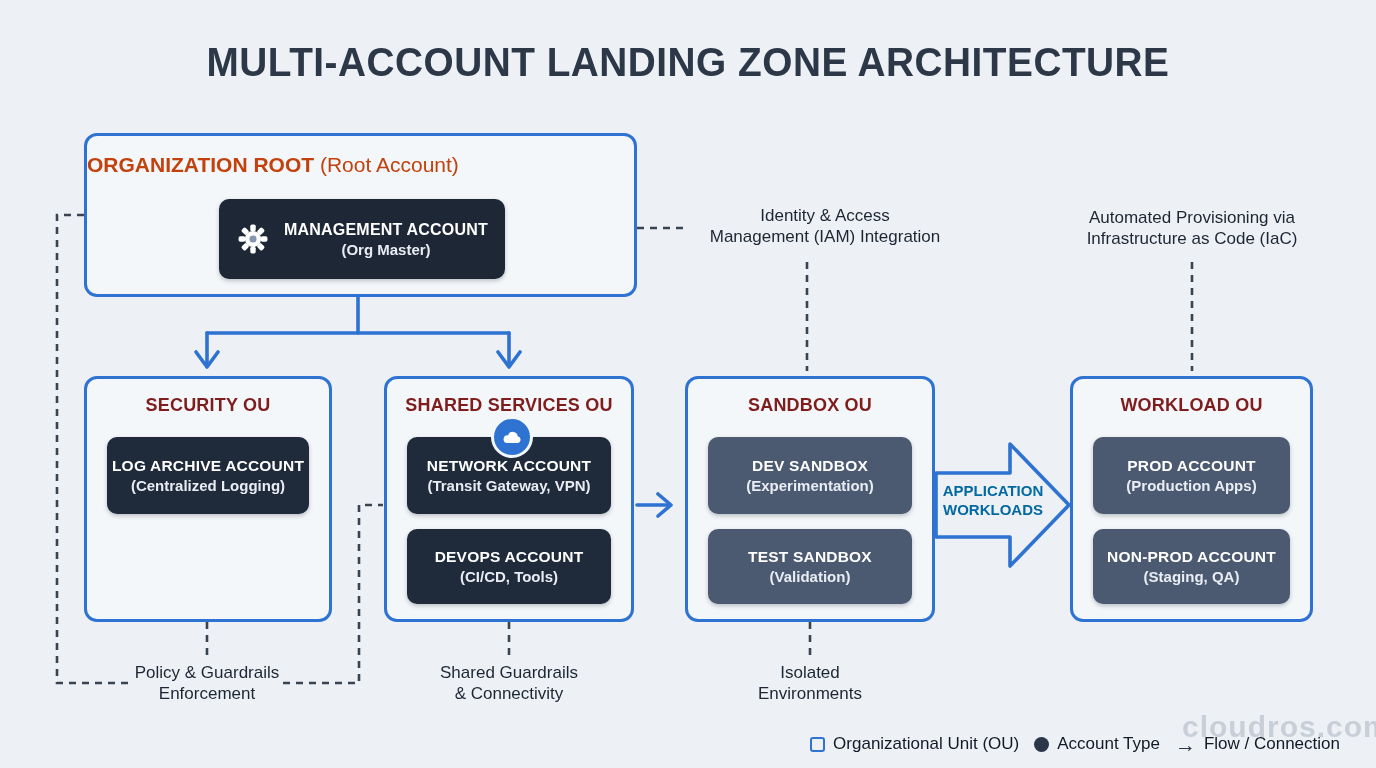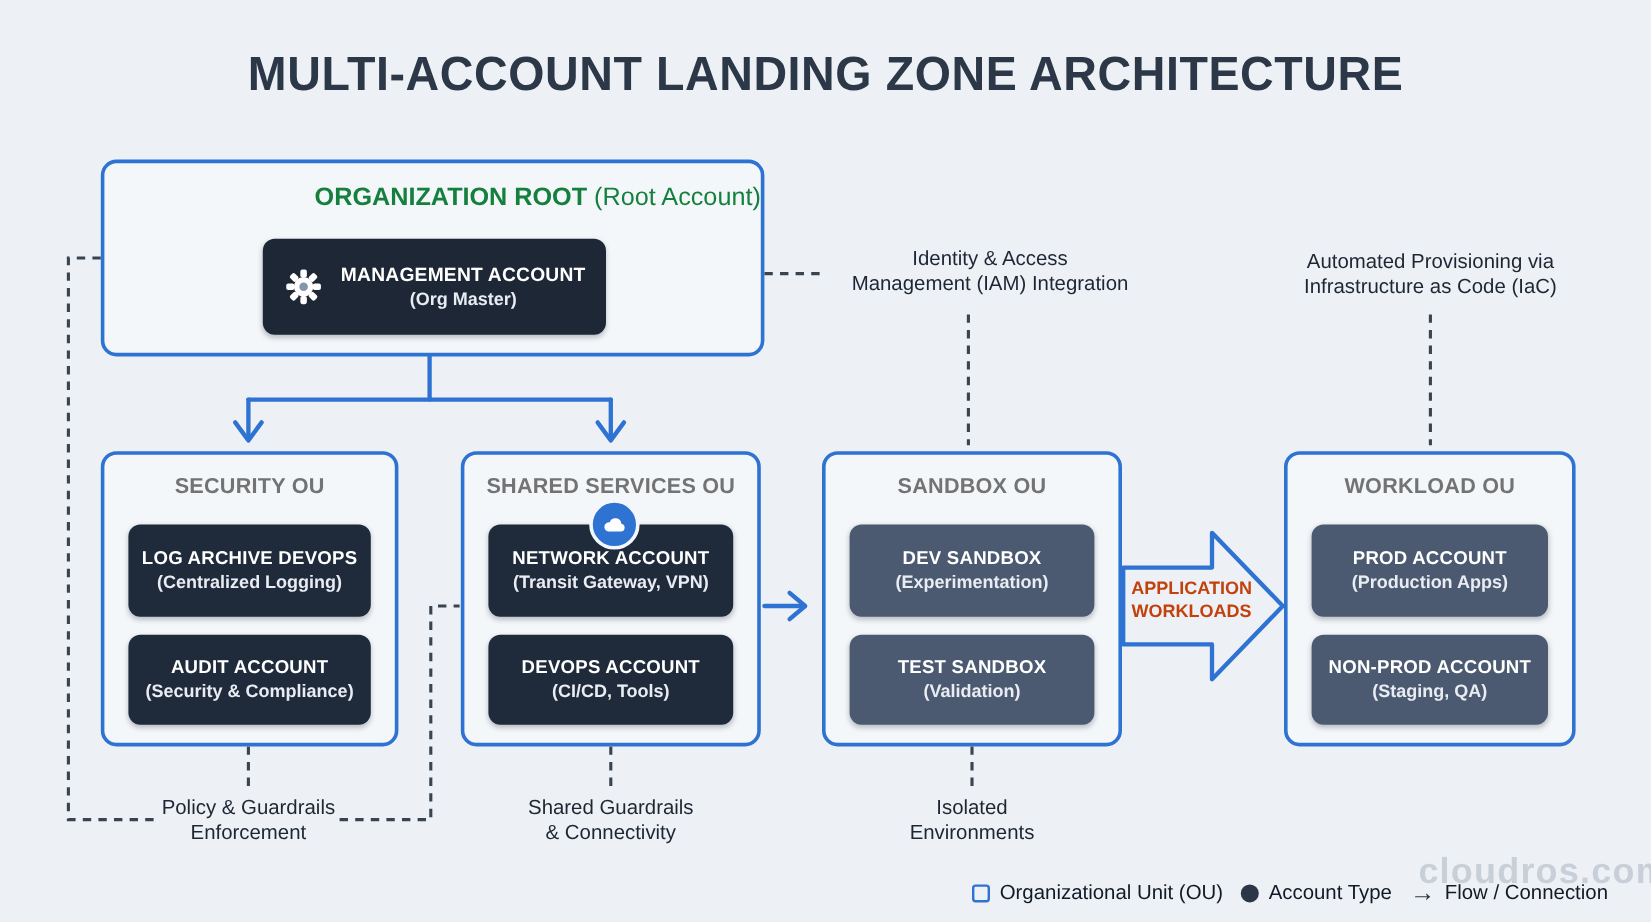--- a/index.html
+++ b/index.html
@@ -19,41 +19,41 @@
   svg.connectors .dash { stroke:var(--dash); stroke-width:2.6; fill:none; stroke-dasharray:7 6; }
   svg.connectors .blue { stroke:var(--accent); stroke-width:3.6; fill:none; stroke-linecap:round; stroke-linejoin:round; }
   svg.connectors .blue-outline { stroke:var(--accent); stroke-width:3.6; fill:none; stroke-linejoin:round; }
 
   .panel {
     position:absolute; background:var(--panel);
     border:3px solid var(--accent); border-radius:13px; z-index:2;
   }
   .org-root { left:84px; top:133px; width:553px; height:164px; }
   .org-root-title {
-    position:absolute; top:17px; width:100%; text-align:right;
-    font-size:21px; color:#15803d; white-space:pre;
+    position:absolute; top:17px; width:100%; text-align:left;
+    font-size:21px; color:#c2410c; white-space:pre;
   }
   .org-root-title .b { font-weight:700; }
   .acct {
     position:absolute; border-radius:10px; background:var(--navy);
     display:flex; flex-direction:column; align-items:center; justify-content:center;
     text-align:center; color:#fff; z-index:3;
     box-shadow:0 2px 4px rgba(20,30,45,0.25);
   }
   .acct .acct-name { font-size:15.5px; font-weight:700; line-height:20px; letter-spacing:0.2px; }
   .acct .acct-sub  { font-size:15px; font-weight:700; line-height:19px; color:#e9edf3; }
   .mgmt { left:132px; top:63px; width:286px; height:80px; flex-direction:row; gap:14px; background:#1d2736; }
   .mgmt .txt { display:flex; flex-direction:column; align-items:center; }
   .mgmt .acct-name { font-size:16px; }
   .gear { width:34px; height:34px; flex:0 0 auto; }
 
   .ou { top:376px; height:246px; }
   .ou-title {
     position:absolute; top:16px; width:100%; text-align:center;
-    font-size:18px; font-weight:700; color:#737373; letter-spacing:0.2px;
+    font-size:18px; font-weight:700; color:#7f1d1d; letter-spacing:0.2px;
   }
   .ou .a1 { left:20px; right:20px; top:58px; height:77px; }
   .ou .a2 { left:20px; right:20px; top:150px; height:75px; }
   .ou-security { left:84px;  width:248px; }
   .ou-shared   { left:384px; width:250px; }
   .ou-sandbox  { left:685px; width:250px; }
   .ou-workload { left:1070px; width:243px; }
   .ou.slate .acct { background:var(--slate); }
 
   .cloud-badge {
@@ -68,21 +68,21 @@
     color:#1d2633; z-index:2; transform:translateX(-50%); white-space:nowrap;
   }
   .note-iam  { left:825px;  top:206px; }
   .note-iac  { left:1192px; top:208px; }
   .note-policy   { left:207px; top:663px; }
   .note-shared   { left:509px; top:663px; }
   .note-isolated { left:810px; top:663px; }
 
   .flow-label {
     position:absolute; left:935px; top:481px; width:116px; z-index:2;
-    text-align:center; font-size:15px; font-weight:700; line-height:19px; color:#c2410c;
+    text-align:center; font-size:15px; font-weight:700; line-height:19px; color:#0369a1;
   }
 
   .legend {
     position:absolute; right:36px; bottom:14px; z-index:4;
     display:flex; align-items:center; gap:15px;
   }
   .legend-item { display:flex; align-items:center; gap:8px; }
   .legend-label { font-size:17px; color:#121a26; white-space:nowrap; }
   .lg-square { width:15px; height:15px; border:2.5px solid var(--accent); border-radius:3px; background:transparent; }
   .lg-circle { width:15px; height:15px; border-radius:50%; background:#2b3748; }
@@ -143,26 +143,22 @@
       <div class="txt">
         <div class="acct-name">MANAGEMENT ACCOUNT</div>
         <div class="acct-sub">(Org Master)</div>
       </div>
     </div>
   </div>
 
   <div class="panel ou ou-security">
     <div class="ou-title">SECURITY OU</div>
     <div class="acct a1">
-      <div class="acct-name">LOG ARCHIVE DEVOPS</div>
+      <div class="acct-name">LOG ARCHIVE ACCOUNT</div>
       <div class="acct-sub">(Centralized Logging)</div>
-    </div>
-    <div class="acct a2">
-      <div class="acct-name">AUDIT ACCOUNT</div>
-      <div class="acct-sub">(Security &amp; Compliance)</div>
     </div>
   </div>
 
   <div class="panel ou ou-shared">
     <div class="ou-title">SHARED SERVICES OU</div>
     <div class="cloud-badge">
       <svg viewBox="0 0 24 24" aria-hidden="true">
         <path d="M7 18h10.2a3.3 3.3 0 0 0 .6-6.55 5 5 0 0 0-9.7-1.25A3.9 3.9 0 0 0 7 18z" fill="#ffffff"></path>
       </svg>
     </div>

